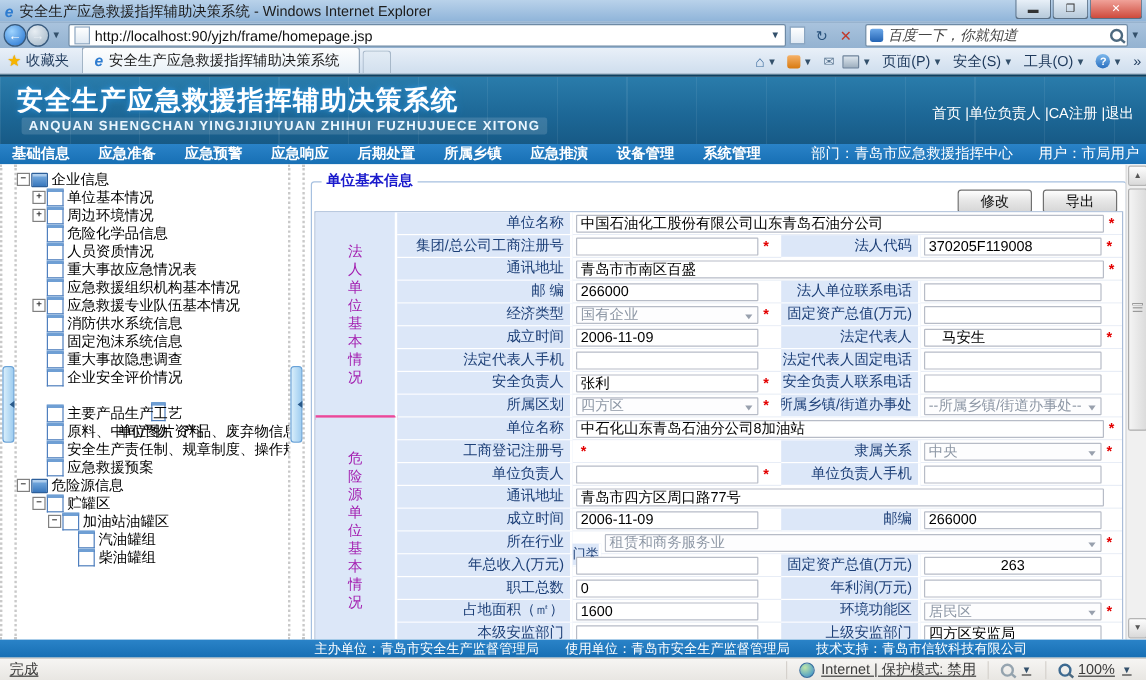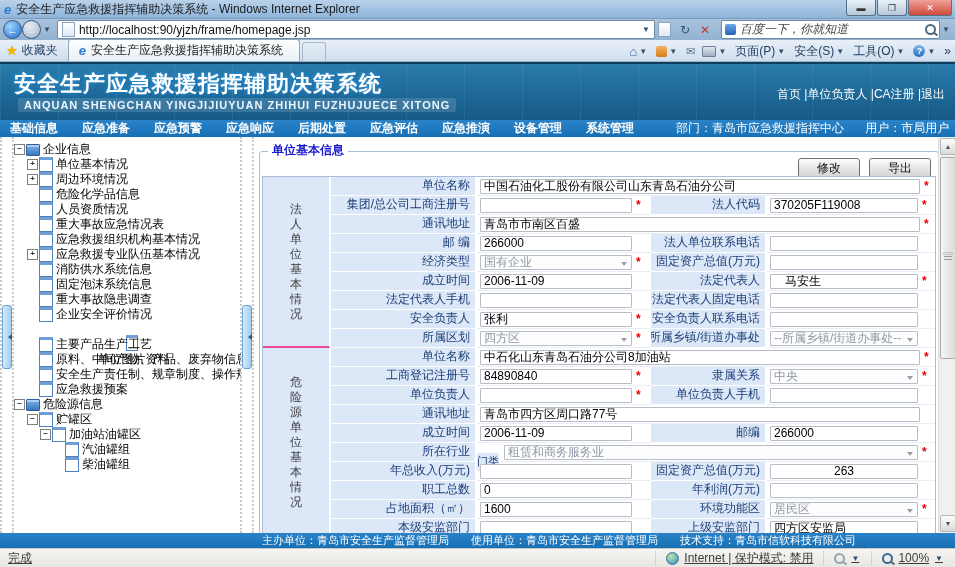--- a/index.html
+++ b/index.html
@@ -96,21 +96,21 @@
   #legend{position:absolute;left:13px;top:5px;background:#fff;padding:0 4px;color:#1a1acc;font-weight:bold;font-size:12px;}
   #btnrow{position:absolute;right:24px;top:21px;display:flex;gap:9px;}
   .gbtn{min-width:44px;height:18px;border:1px solid #707070;border-radius:3px;
     background:linear-gradient(#fefefe,#e7e7e7 45%,#d5d5d5);font-size:12px;color:#111;
     display:flex;align-items:center;justify-content:center;padding:0 8px;cursor:pointer;}
 
   #ftable{position:absolute;left:7px;top:39px;width:672px;border:1px solid #a9bcd8;background:#fff;}
   #frows{margin-left:66px;position:relative;}
   .seclab{position:absolute;left:0;width:66px;background:#dce7f8;border-right:2px solid #fff;
     border-bottom:4px solid #ec4899;display:flex;align-items:center;justify-content:center;
-    color:#404040;overflow:hidden;}
+    color:#a21caf;overflow:hidden;}
   .seclab span{display:block;width:14px;line-height:15px;font-size:12px;text-align:center;word-break:break-all;}
   .frow{display:flex;align-items:center;height:19px;background:#fff;border-bottom:1px solid #e8edf6;box-sizing:border-box;}
   .lab{background:#dce7f8;height:19px;display:flex;align-items:center;justify-content:flex-end;
     padding-right:5px;box-sizing:border-box;border-right:2px solid #fff;border-bottom:1px solid #fff;
     color:#1c3f77;white-space:nowrap;overflow:hidden;}
   .lab.l{width:148px;flex:0 0 148px;} .lab.r{width:116px;flex:0 0 116px;}
   .lab.sub{width:24px;flex:0 0 24px;justify-content:center;padding-right:0;font-size:11px;margin-top:20px;}
   .cell{display:flex;align-items:center;box-sizing:border-box;padding-left:3px;height:19px;}
   .cell.l{width:174px;flex:0 0 174px;} .cell.r{width:168px;flex:0 0 168px;} .cell.full{width:458px;flex:0 0 458px;}
   .cell.ind{width:434px;flex:0 0 434px;}
@@ -233,21 +233,21 @@
   <div id="pinyin">ANQUAN SHENGCHAN YINGJIJIUYUAN ZHIHUI FUZHUJUECE XITONG</div>
   <div id="toplinks"><span>首页</span><span> |</span><span>单位负责人</span><span> |</span><span>CA注册</span><span> |</span><span>退出</span></div>
 </div>
 <div id="navbar" class="abs">
   <div id="navmenu">
       <span class="nav-item">基础信息</span>
       <span class="nav-item">应急准备</span>
       <span class="nav-item">应急预警</span>
       <span class="nav-item">应急响应</span>
       <span class="nav-item">后期处置</span>
-      <span class="nav-item">应急评估</span>
+      <span class="nav-item">所属乡镇</span>
       <span class="nav-item">应急推演</span>
       <span class="nav-item">设备管理</span>
       <span class="nav-item">系统管理</span>
     </div>
   <div id="navright">
     <span>部门：青岛市应急救援指挥中心</span>
     <span>用户：市局用户</span>
   </div>
 </div>
 
@@ -501,21 +501,20 @@
           <div class="frow">
             <div class="lab l">单位名称</div>
             <div class="cell full">
               <input class="inp" readonly="" value="中石化山东青岛石油分公司8加油站" style="width: 440px;">
               <b class="req" style="color: rgb(227, 0, 0);">*</b>
             </div>
           </div>
           <div class="frow">
             <div class="lab l">工商登记注册号</div>
             <div class="cell l">
-              <input class="inp" readonly="" value="84890840" style="width: 152px;">
               <b class="req" style="color: rgb(227, 0, 0);">*</b>
             </div>
             <div class="lab r">隶属关系</div>
             <div class="cell r">
               <div class="sel" style="width: 148px;">
                 <span>中央</span>
               </div>
               <b class="req" style="color: rgb(227, 0, 0);">*</b>
             </div>
           </div>

